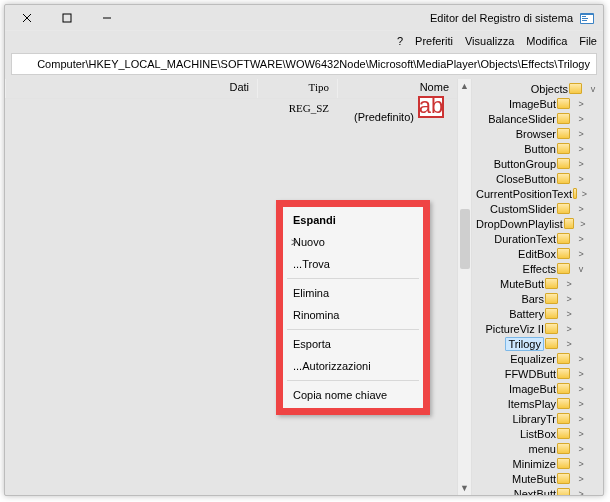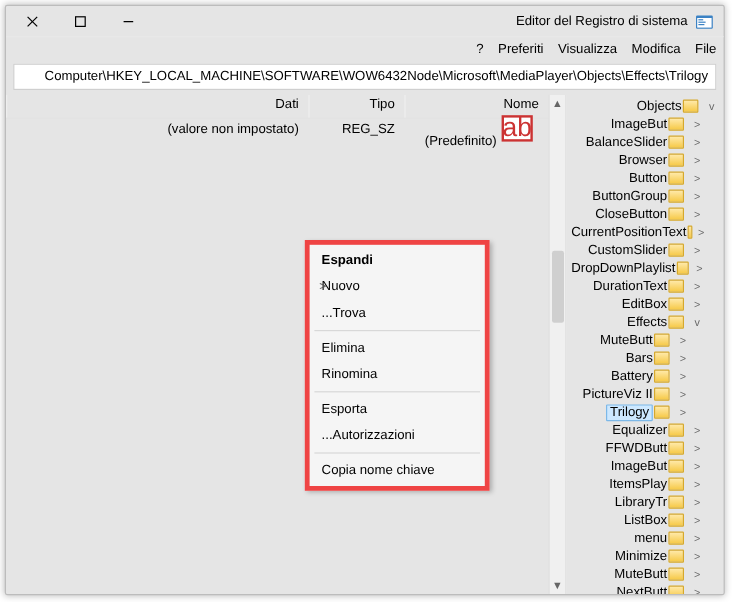--- a/index.html
+++ b/index.html
@@ -32,27 +32,27 @@
   .ind3 { padding-right: 28px; }
 
   .scrollbar { position: absolute; left: 0; top: 0; bottom: 0; width: 14px; background: #f0f0f0; border-right: 1px solid #e0e0e0; }
   .sb-btn { height: 14px; display:flex; align-items:center; justify-content:center; color:#666; font-size:9px; }
   .sb-thumb { position:absolute; left:2px; width:10px; background:#cfcfcf; border-radius:2px; }
 
   .list { flex: 1; display: flex; flex-direction: column; }
   .hdr { height: 20px; display: flex; border-bottom: 1px solid #e3e3e3; }
   .hdr div { padding: 2px 8px; color: #000; border-left: 1px solid #eee; }
   .col-name { width: 120px; }
-  .col-type { width: 80px; }
+  .col-type { width: 80px; font-family: Liberation Serif, serif; }
   .col-data { flex: 1; }
   .row { height: 18px; display: flex; align-items: center; }
   .row .cell { padding: 0 8px; color: #000; }
   .vico { width: 28px; height: 14px; display:inline-block; margin: 0 4px 0 0; }
 
-  .ctx { position: absolute; top: 200px; right: 202px; width: 154px; background: #f5f5f5; border: 4px solid #ef4444; box-shadow: 2px 2px 4px rgba(0,0,0,0.25); padding: 2px 0; }
+  .ctx { position: absolute; top: 200px; right: 180px; width: 154px; background: #f5f5f5; border: 7px solid #ef4444; box-shadow: 2px 2px 4px rgba(0,0,0,0.25); padding: 2px 0; }
   .ctx .item { height: 22px; display: flex; align-items: center; padding: 0 24px 0 10px; color: #000; justify-content: flex-end; position:relative; }
   .ctx .item.sub::before { content: "<"; position:absolute; left:8px; color:#555; font-size:10px; }
   .ctx .sep { height: 1px; background: #d8d8d8; margin: 3px 4px; }
   .ctx .item.bold { font-weight: 600; }
 </style>
 </head>
 <body>
 
 <div class="frame">
 
@@ -257,21 +257,20 @@
       </div>
       <div class="row">
         <div class="cell col-name">
           <span class="vico"><svg viewBox="0 0 14 14">
                 <rect x="1" y="2" width="12" height="10" fill="#fff" stroke="#c33"></rect>
                 <text x="7" y="10" font-size="7" text-anchor="middle" fill="#c33">ab</text>
               </svg></span>
           <span>(Predefinito)</span>
         </div>
         <div class="cell col-type">REG_SZ</div>
-        <div class="cell col-data">(valore non impostato)</div>
       </div>
     </div>
 
   </div>
 </div>
 
 <div class="ctx">
   <div class="item bold">Espandi</div>
   <div class="item sub">Nuovo</div>
   <div class="item">Trova...</div>

